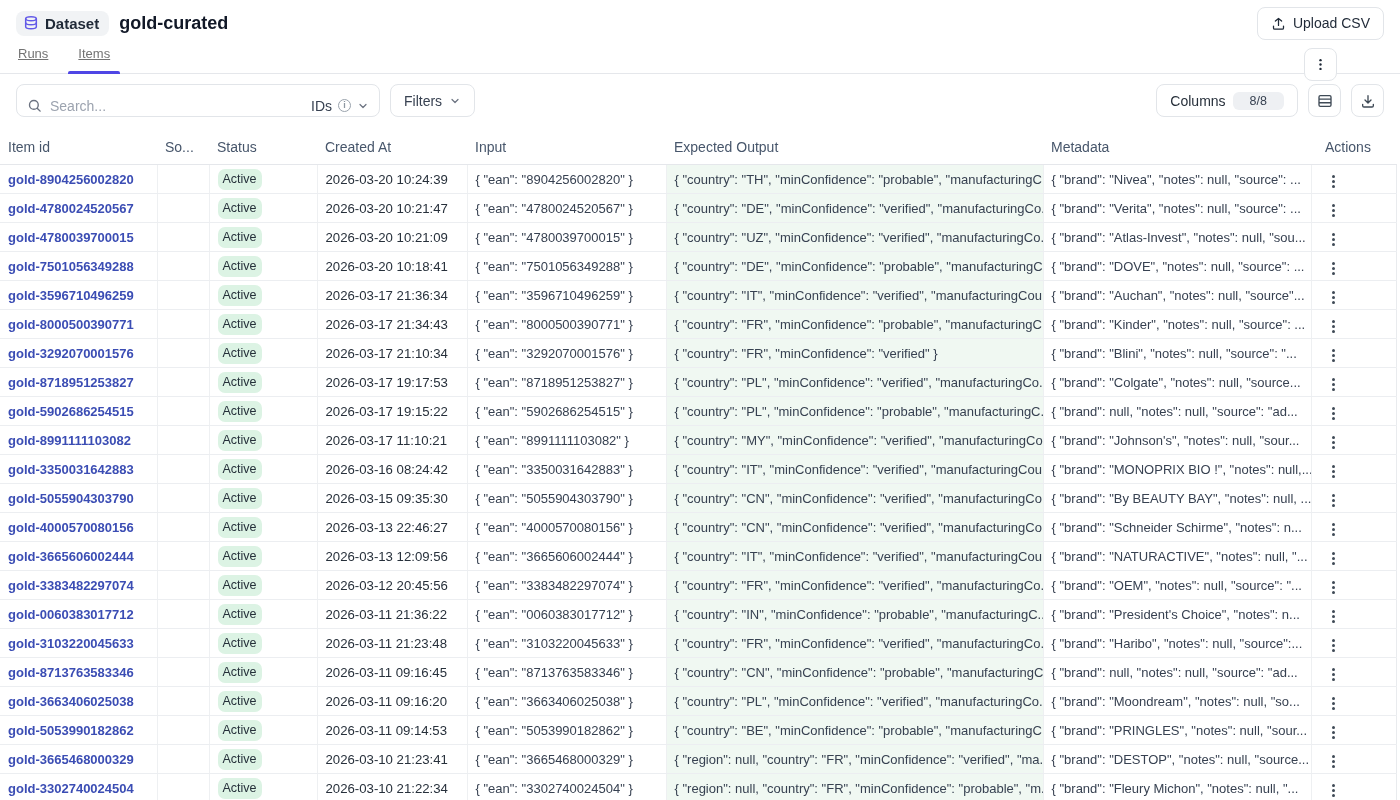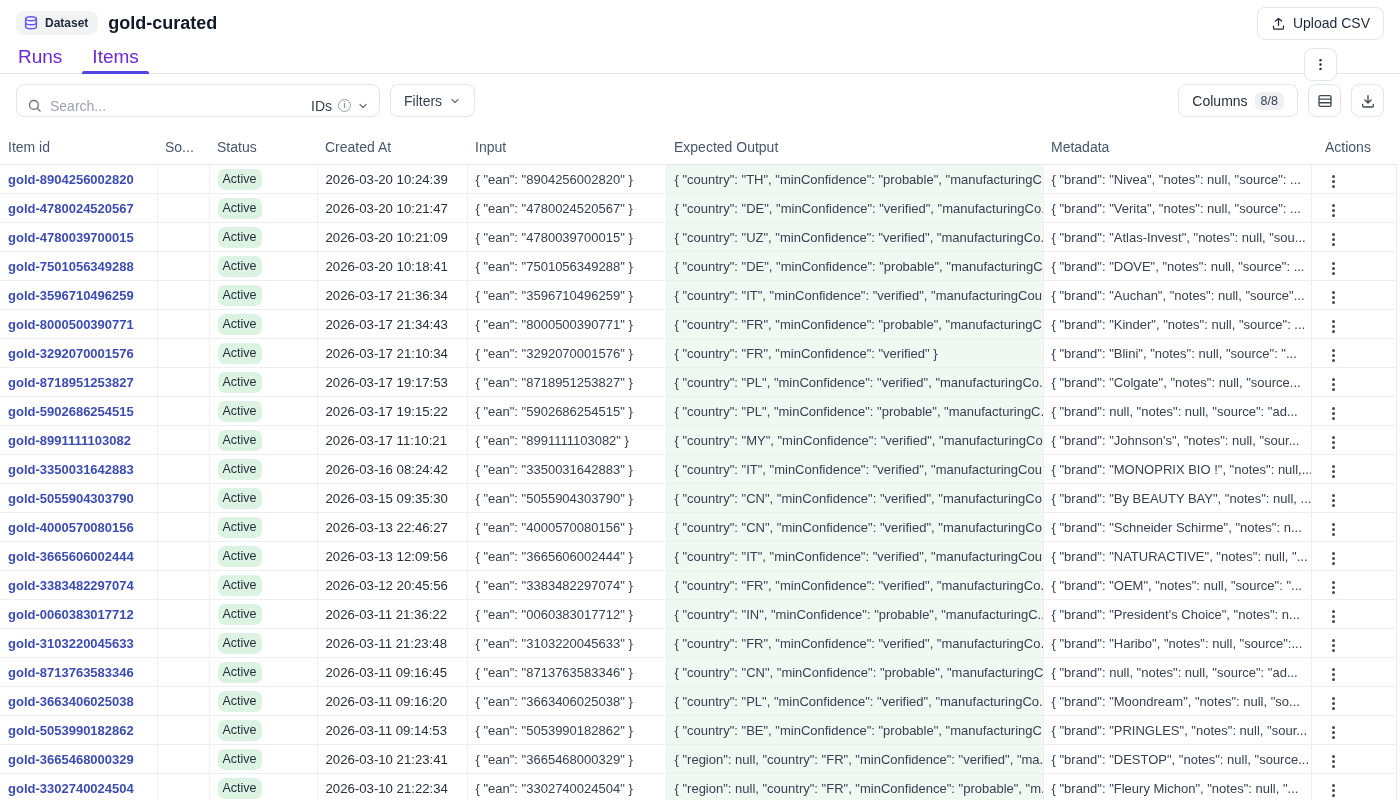--- a/index.html
+++ b/index.html
@@ -4,48 +4,48 @@
 <style>
   * { margin: 0; padding: 0; box-sizing: border-box; }
   html, body { width: 1400px; height: 800px; overflow: hidden; background: #fff;
     font-family: "Liberation Sans", "DejaVu Sans", sans-serif; color: #111827; }
 
   
   .topbar { display: flex; align-items: center; justify-content: space-between;
     padding: 8px 16px 4px 16px; height: 42px; }
   .topbar-left { display: flex; align-items: center; gap: 10px; }
   .dataset-badge { display: flex; align-items: center; gap: 6px; background: #f1f3f5;
-    border-radius: 8px; padding: 4px 10px 4px 7px; font-size: 12px; font-weight: 700; color: #1f2937; }
+    border-radius: 8px; padding: 4px 10px 4px 7px; font-size: 15px; font-weight: 700; color: #1f2937; }
   .page-title { font-size: 18px; font-weight: 700; color: #111827; }
   .topbar-actions { display: flex; align-items: center; gap: 8px; flex-direction: column; }
   .btn { display: inline-flex; align-items: center; gap: 7px; height: 33px; padding: 0 13px;
     background: #fff; border: 1px solid #e2e5e9; border-radius: 8px; font-size: 14px;
     font-weight: 500; color: #1f2937; cursor: pointer; font-family: inherit; }
   .btn.icon-only { width: 33px; padding: 0; justify-content: center; }
   .btn svg { flex: 0 0 auto; }
 
   
   .tabs { display: flex; gap: 26px; padding: 0 16px; border-bottom: 1px solid #e5e7eb; height: 32px; }
-  .tab { font-size: 19px; font-weight: 500; color: #6d28d9; padding: 4px 2px 9px 2px;
-    cursor: pointer; position: relative; }
+  .tab { font-size: 13px; font-weight: 500; color: #737373; padding: 4px 2px 9px 2px;
+    cursor: pointer; position: relative; text-decoration: underline; }
   .tab.active::after { content: ""; position: absolute; left: -8px; right: -8px; bottom: -1px;
     height: 3px; background: #4f46e5; border-radius: 2px 2px 0 0; }
 
   
   .toolbar { display: flex; align-items: center; justify-content: space-between; padding: 10px 16px 14px 16px; }
   .toolbar-left, .toolbar-right { display: flex; align-items: center; gap: 10px; }
   .search-box { display: flex; align-items: center; width: 364px; height: 33px;
     border: 1px solid #e2e5e9; border-radius: 8px; padding: 10px 10px 0 10px; gap: 8px; background: #fff; }
   .search-box input { flex: 1; border: none; outline: none; font-size: 14px; color: #111827;
     font-family: inherit; background: transparent; }
   .search-box input::placeholder { color: #9ca3af; }
   .ids-select { display: flex; align-items: center; gap: 6px; font-size: 14px; color: #374151;
     cursor: pointer; flex: 0 0 auto; }
   .muted-ico { color: #9ca3af; display: inline-flex; }
-  .count-badge { background: #eef0f3; border-radius: 6px; padding: 2px 6px; font-size: 12.5px;
+  .count-badge { background: #eef0f3; border-radius: 6px; padding: 2px 17px; font-size: 12.5px;
     color: #374151; font-weight: 500; }
 
   
   .table-wrap { width: 1400px; }
   table { border-collapse: collapse; table-layout: fixed; width: 1396px; }
   th { text-align: left; font-size: 14px; font-weight: 500; color: #47566b; padding: 8px 10px 9px 8px;
     border-bottom: 1px solid #e5e7eb; white-space: nowrap; overflow: hidden; height: 32px; }
   th .th-inner { display: flex; align-items: flex-start; gap: 16px; }
   td { font-size: 13px; color: #374151; padding: 0 10px 0 8px; height: 29px; white-space: nowrap;
     overflow: hidden; border-bottom: 1px solid #eceef1; border-right: 1px solid #eef0f2; }

